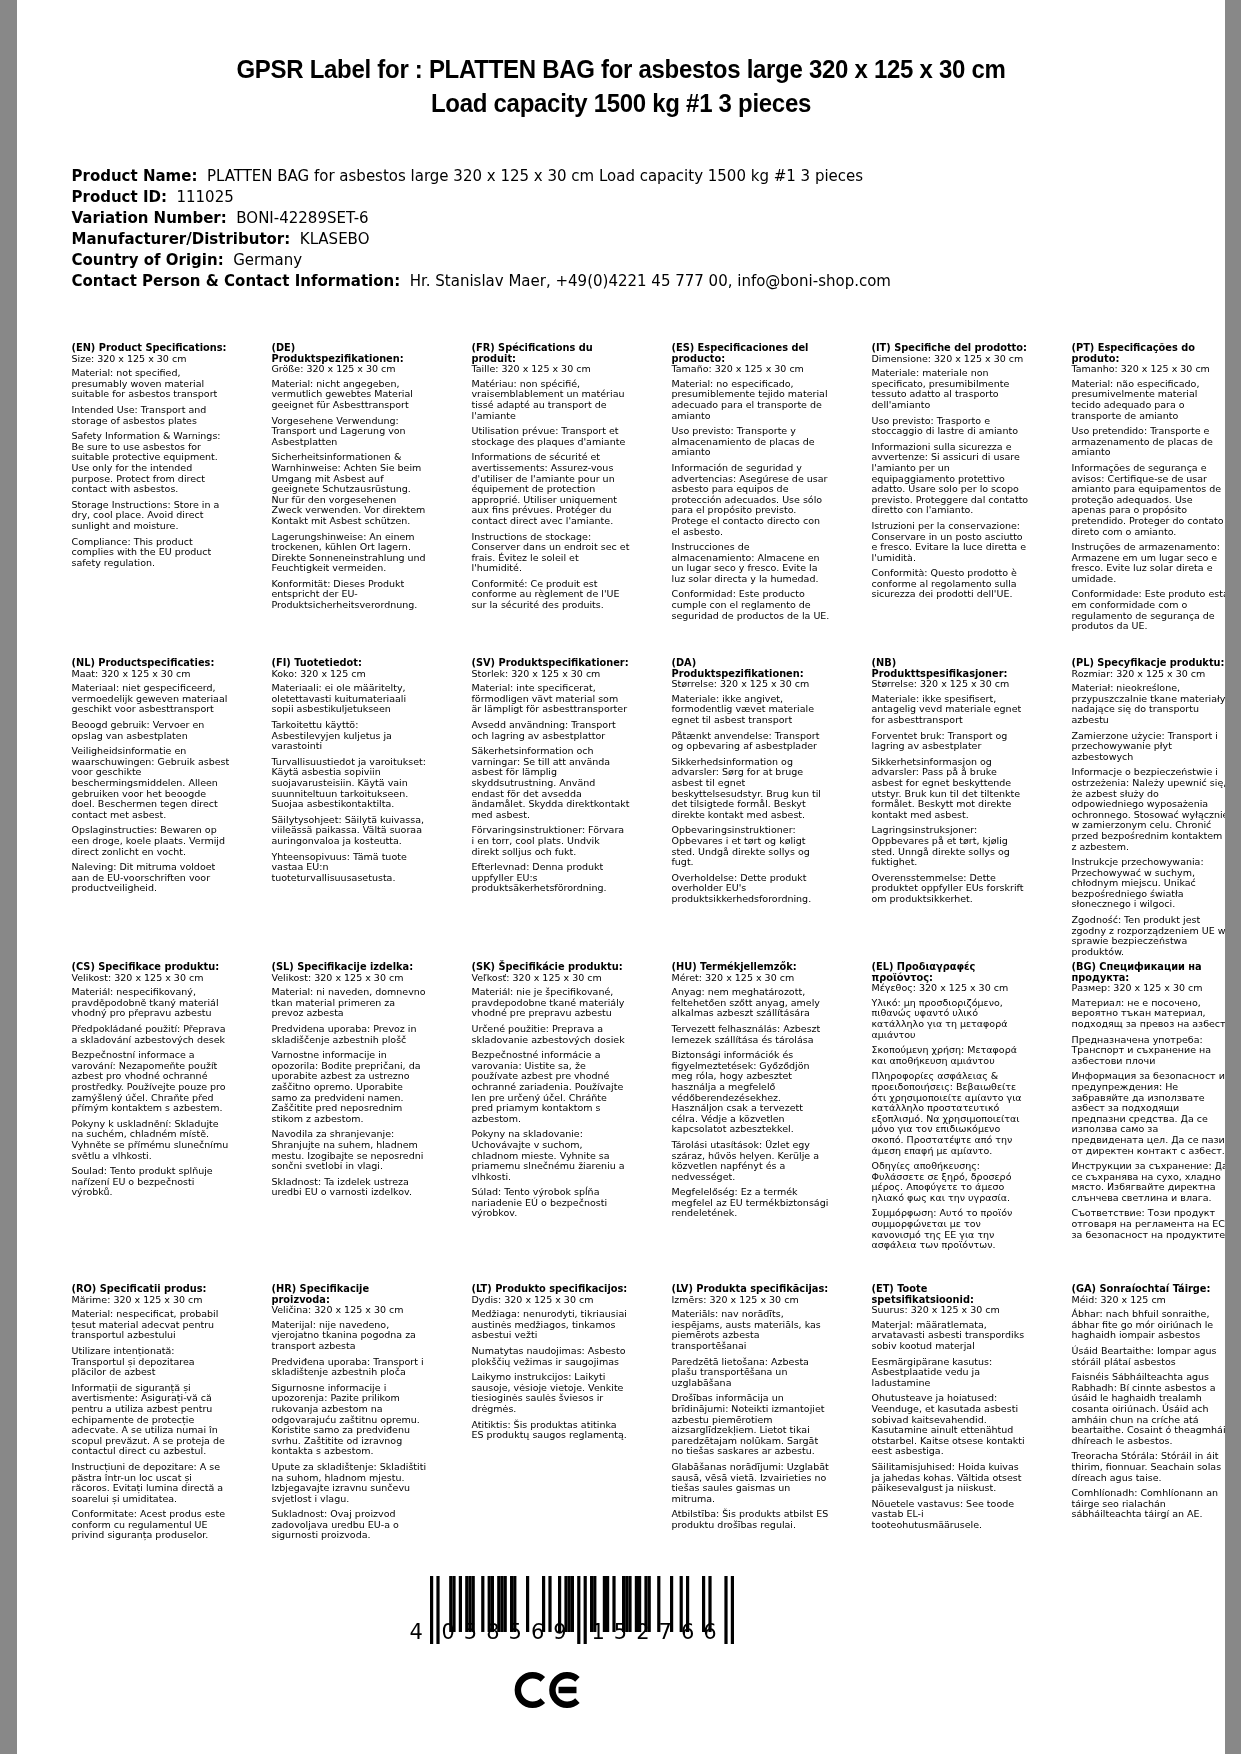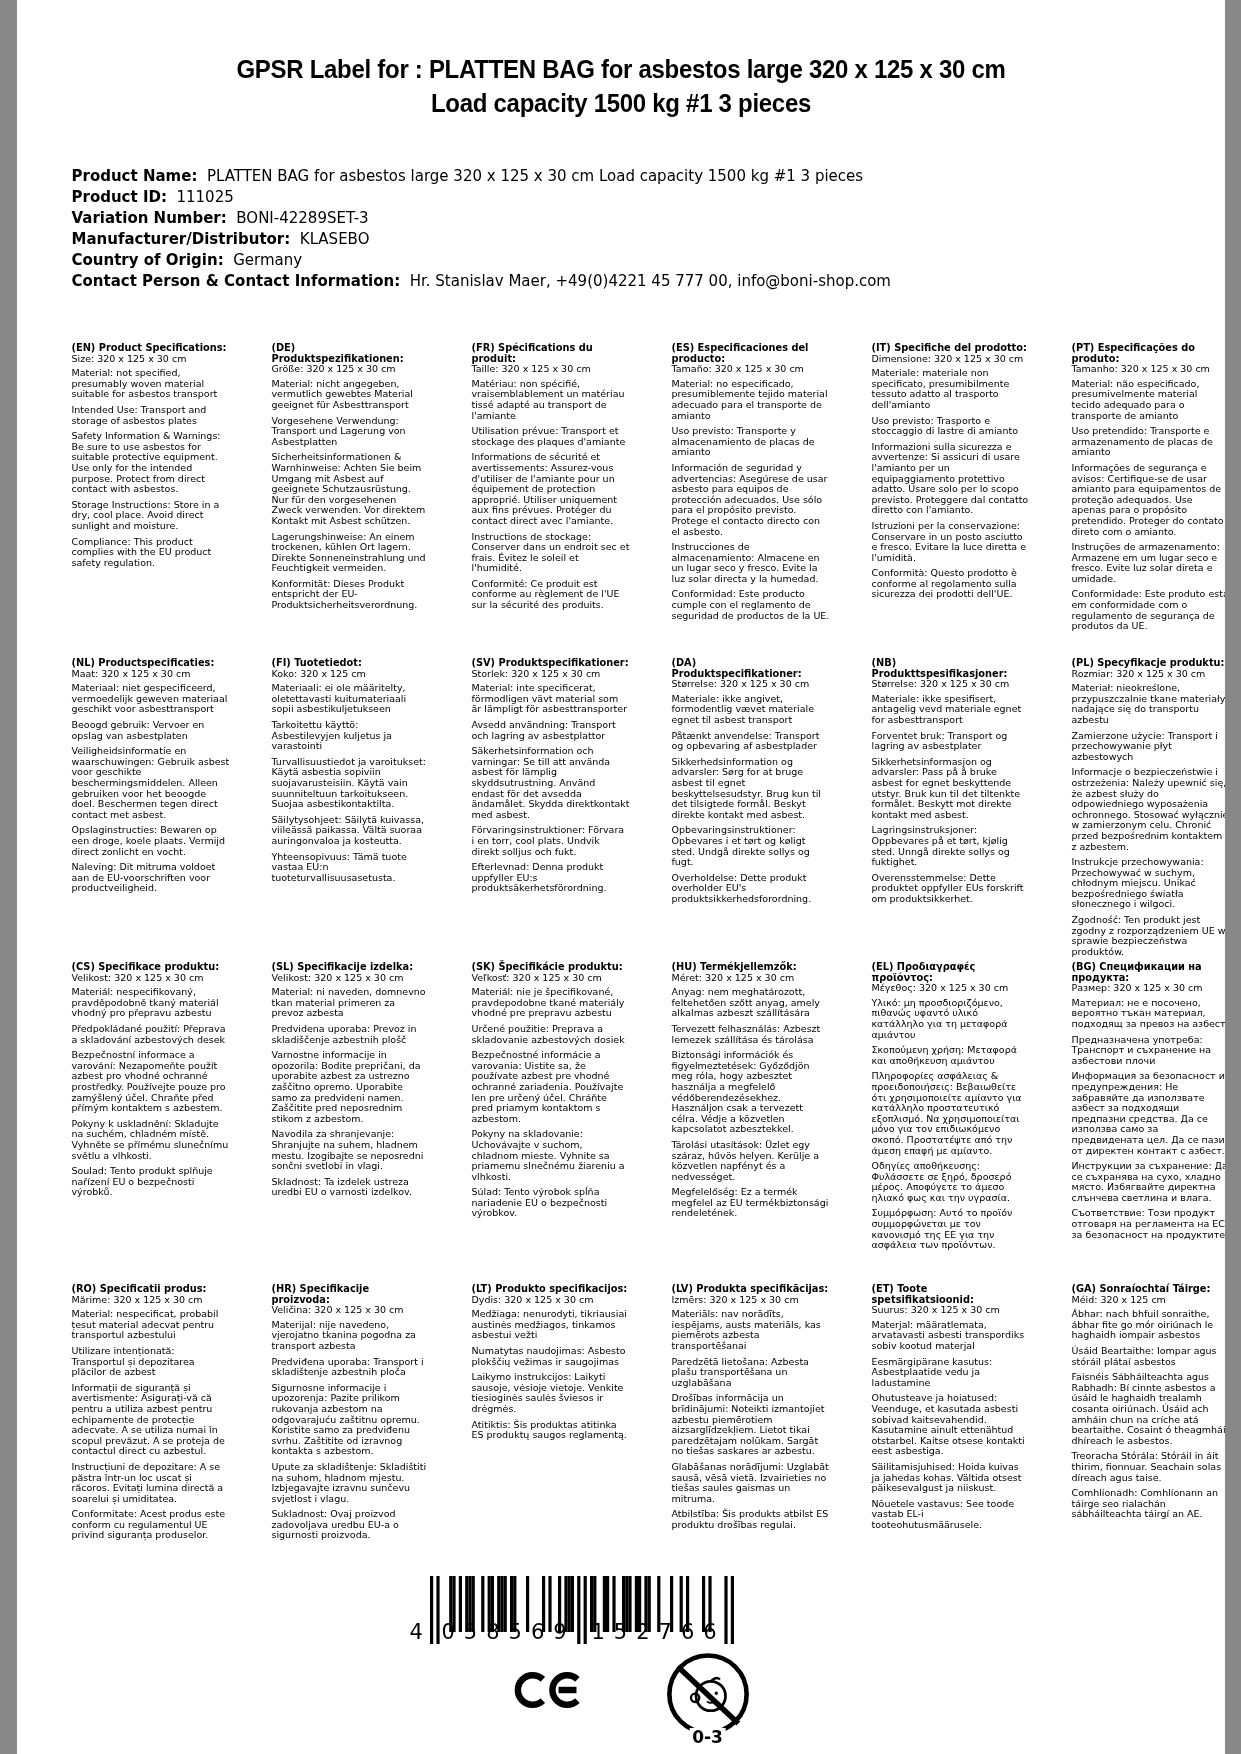--- a/index.html
+++ b/index.html
@@ -46,21 +46,21 @@
 <div class="page">
 
   <div class="title">
     <div>GPSR Label for : PLATTEN BAG for asbestos large 320 x 125 x 30 cm</div>
     <div>Load capacity 1500 kg #1 3 pieces</div>
   </div>
 
   <div class="info">
       <div class="info-row"><span class="info-label">Product Name:</span>&nbsp; <span class="info-value">PLATTEN BAG for asbestos large 320 x 125 x 30 cm Load capacity 1500 kg #1 3 pieces</span></div>
       <div class="info-row"><span class="info-label">Product ID:</span>&nbsp; <span class="info-value">111025</span></div>
-      <div class="info-row"><span class="info-label">Variation Number:</span>&nbsp; <span class="info-value">BONI-42289SET-3</span></div>
+      <div class="info-row"><span class="info-label">Variation Number:</span>&nbsp; <span class="info-value">BONI-42289SET-6</span></div>
       <div class="info-row"><span class="info-label">Manufacturer/Distributor:</span>&nbsp; <span class="info-value">KLASEBO</span></div>
       <div class="info-row"><span class="info-label">Country of Origin:</span>&nbsp; <span class="info-value">Germany</span></div>
       <div class="info-row"><span class="info-label">Contact Person &amp; Contact Information:</span>&nbsp; <span class="info-value">Hr. Stanislav Maer, +49(0)4221 45 777 00, info@boni-shop.com</span></div>
     </div>
 
   <div class="grid">
       <div class="spec">
         <div class="spec-h">(EN) Product Specifications:</div>
         <div class="spec-size">Size: 320 x 125 x 30 cm</div>
         <div class="spec-p">Material: not specified, presumably woven material suitable for asbestos transport</div>
@@ -135,21 +135,21 @@
       <div class="spec">
         <div class="spec-h">(SV) Produktspecifikationer:</div>
         <div class="spec-size">Storlek: 320 x 125 x 30 cm</div>
         <div class="spec-p">Material: inte specificerat, förmodligen vävt material som är lämpligt för asbesttransporter</div>
         <div class="spec-p">Avsedd användning: Transport och lagring av asbestplattor</div>
         <div class="spec-p">Säkerhetsinformation och varningar: Se till att använda asbest för lämplig skyddsutrustning. Använd endast för det avsedda ändamålet. Skydda direktkontakt med asbest.</div>
         <div class="spec-p">Förvaringsinstruktioner: Förvara i en torr, cool plats. Undvik direkt solljus och fukt.</div>
         <div class="spec-p">Efterlevnad: Denna produkt uppfyller EU:s produktsäkerhetsförordning.</div>
       </div>
       <div class="spec">
-        <div class="spec-h">(DA) Produktspecifikationer:</div>
+        <div class="spec-h">(DA) Produktspezifikationen:</div>
         <div class="spec-size">Størrelse: 320 x 125 x 30 cm</div>
         <div class="spec-p">Materiale: ikke angivet, formodentlig vævet materiale egnet til asbest transport</div>
         <div class="spec-p">Påtænkt anvendelse: Transport og opbevaring af asbestplader</div>
         <div class="spec-p">Sikkerhedsinformation og advarsler: Sørg for at bruge asbest til egnet beskyttelsesudstyr. Brug kun til det tilsigtede formål. Beskyt direkte kontakt med asbest.</div>
         <div class="spec-p">Opbevaringsinstruktioner: Opbevares i et tørt og køligt sted. Undgå direkte sollys og fugt.</div>
         <div class="spec-p">Overholdelse: Dette produkt overholder EU's produktsikkerhedsforordning.</div>
       </div>
       <div class="spec">
         <div class="spec-h">(NB) Produkttspesifikasjoner:</div>
         <div class="spec-size">Størrelse: 320 x 125 x 30 cm</div>
@@ -331,27 +331,14 @@
   </div>
 
   <div class="ce">
     <svg width="76" height="56" viewBox="0 0 165 90">
       <path d="M 67 22 A 32 32 0 1 0 67 68" fill="none" stroke="#000" stroke-width="14"></path>
       <path d="M 142 22 A 32 32 0 1 0 142 68" fill="none" stroke="#000" stroke-width="14"></path>
       <line x1="101" y1="45" x2="140" y2="45" stroke="#000" stroke-width="14"></line>
     </svg>
   </div>
 
-  <div class="age">
-    <svg width="92" height="92" viewBox="0 0 100 100">
-      <circle cx="50" cy="48" r="42" fill="none" stroke="#000" stroke-width="5"></circle>
-      <circle cx="53" cy="50" r="16" fill="none" stroke="#000" stroke-width="3"></circle>
-      <circle cx="36" cy="52" r="4.5" fill="none" stroke="#000" stroke-width="2.5"></circle>
-      <path d="M 53 34 q 6 -6 10 -2" fill="none" stroke="#000" stroke-width="2.5"></path>
-      <circle cx="48" cy="47" r="1.8" fill="#000"></circle>
-      <circle cx="59" cy="47" r="1.8" fill="#000"></circle>
-      <path d="M 49 56 q 4 3 8 0" fill="none" stroke="#000" stroke-width="2"></path>
-      <line x1="17" y1="18" x2="83" y2="80" stroke="#000" stroke-width="6"></line>
-    </svg>
-    <div class="age-label">0-3</div>
-  </div>
 
 </div>
 
 </body></html>

